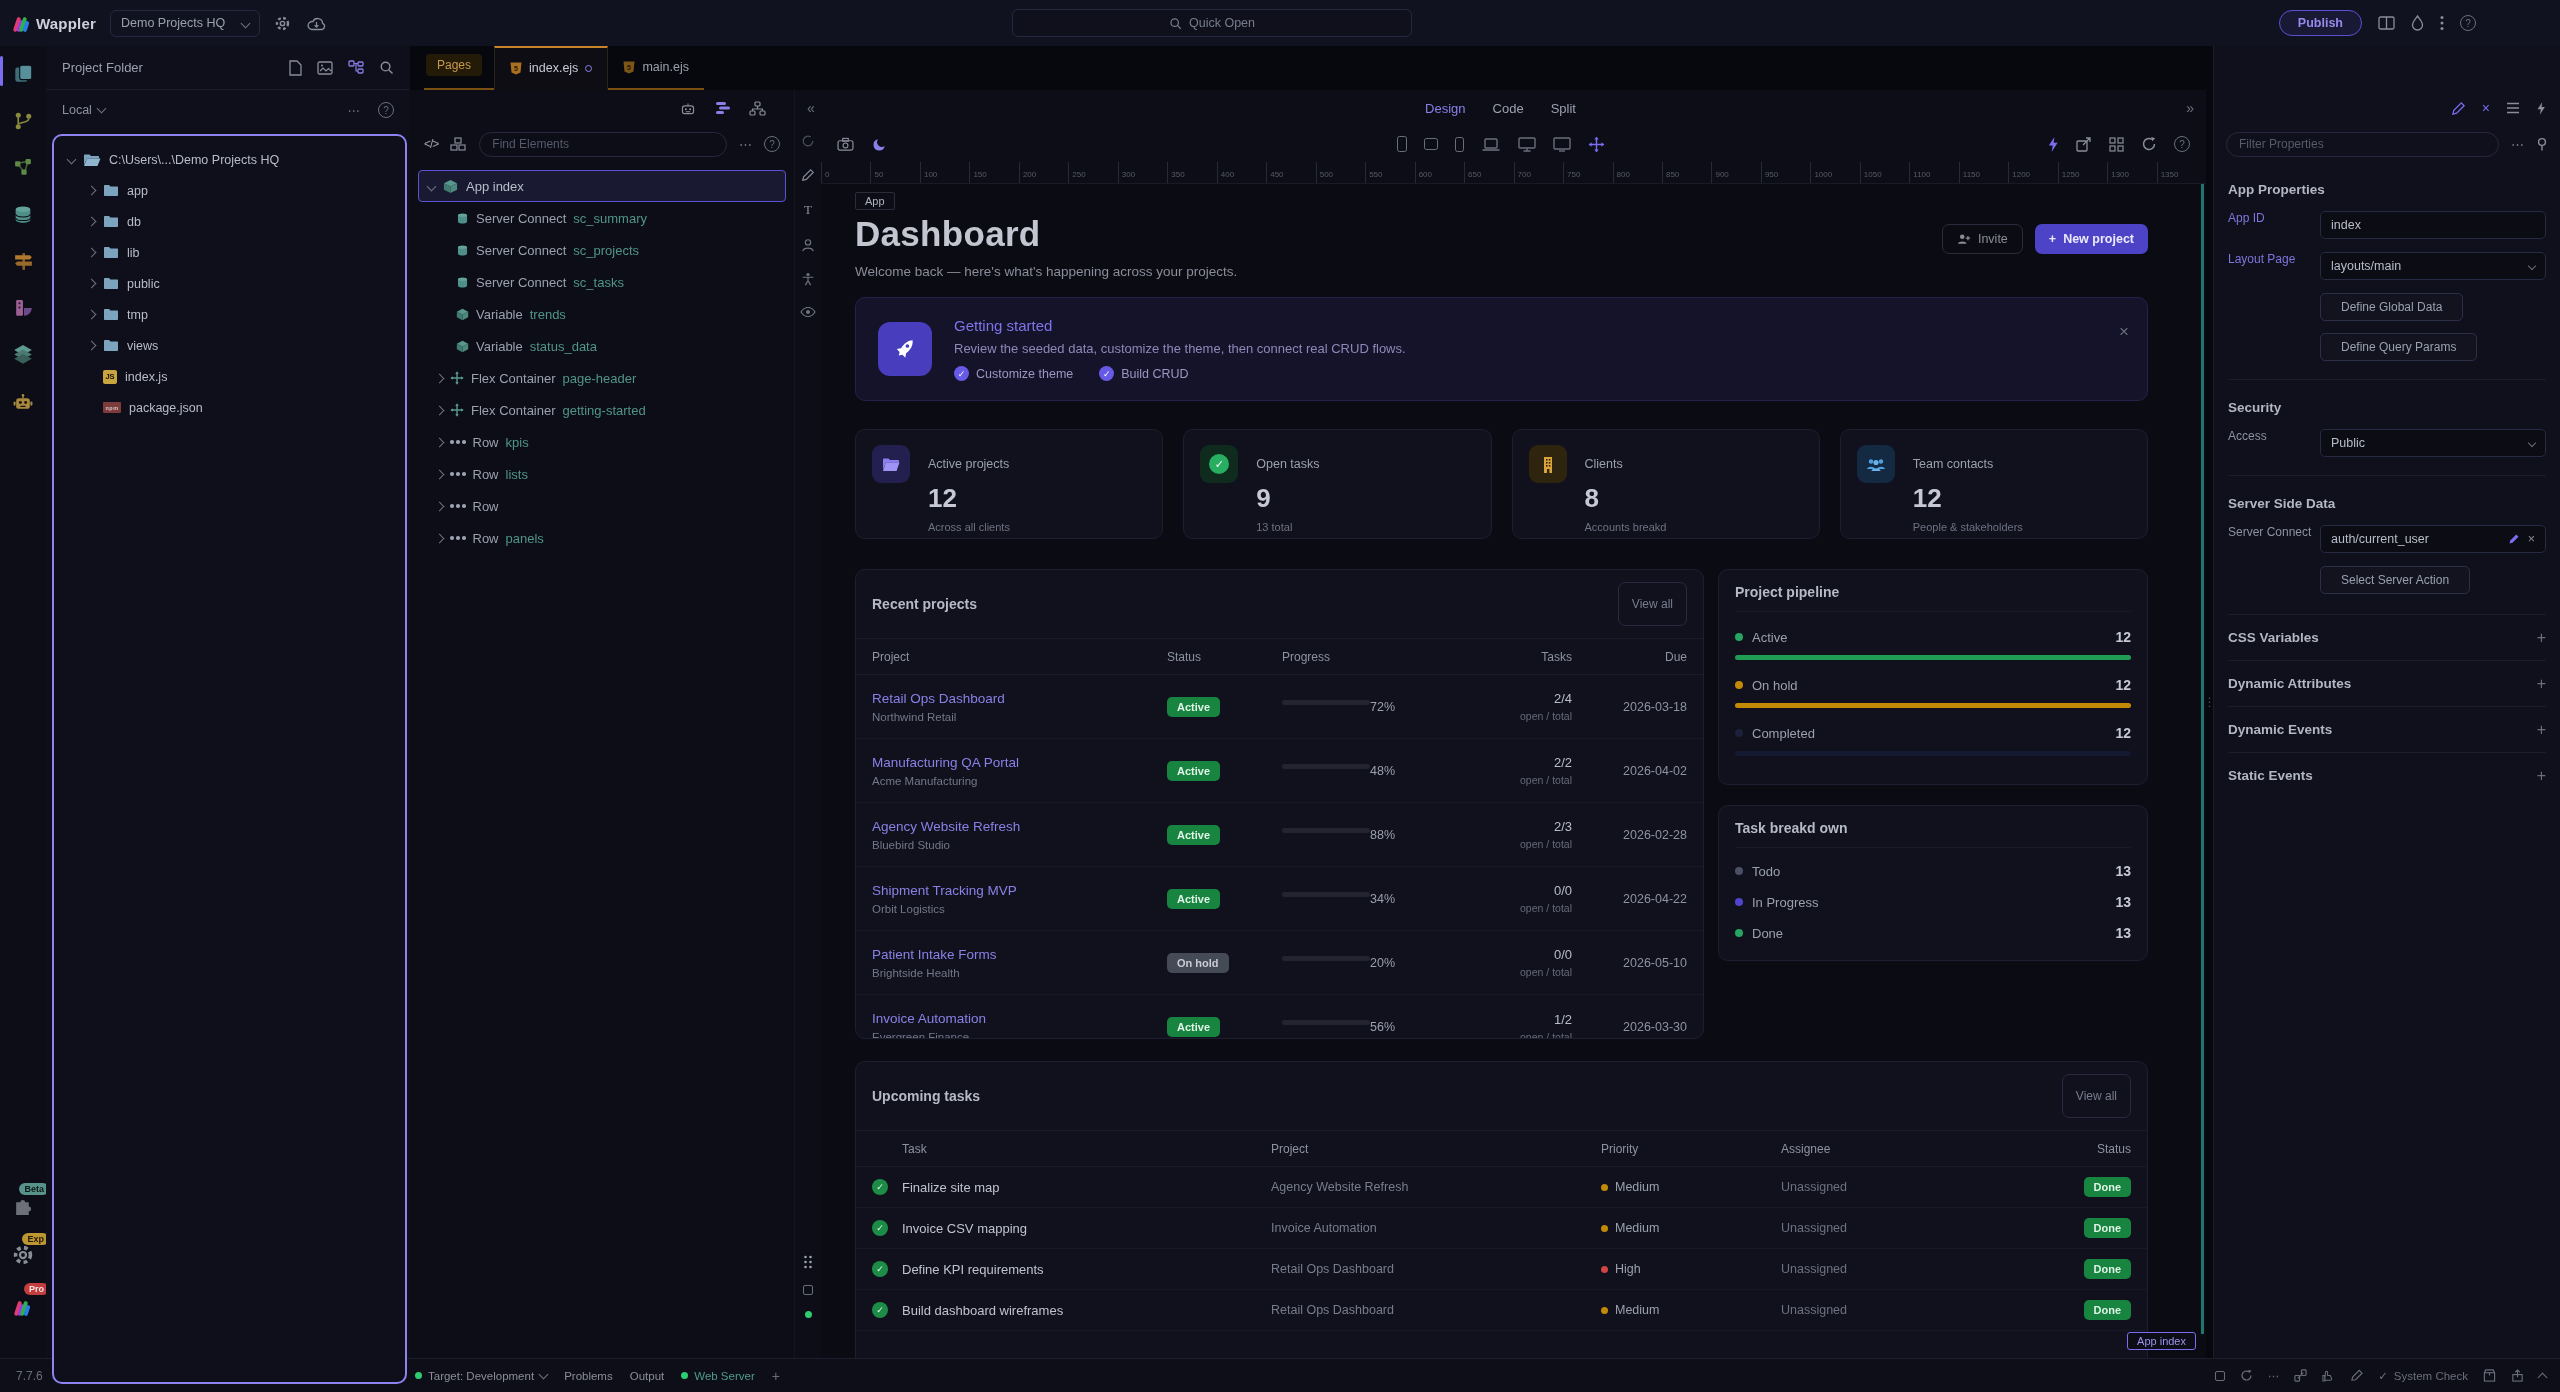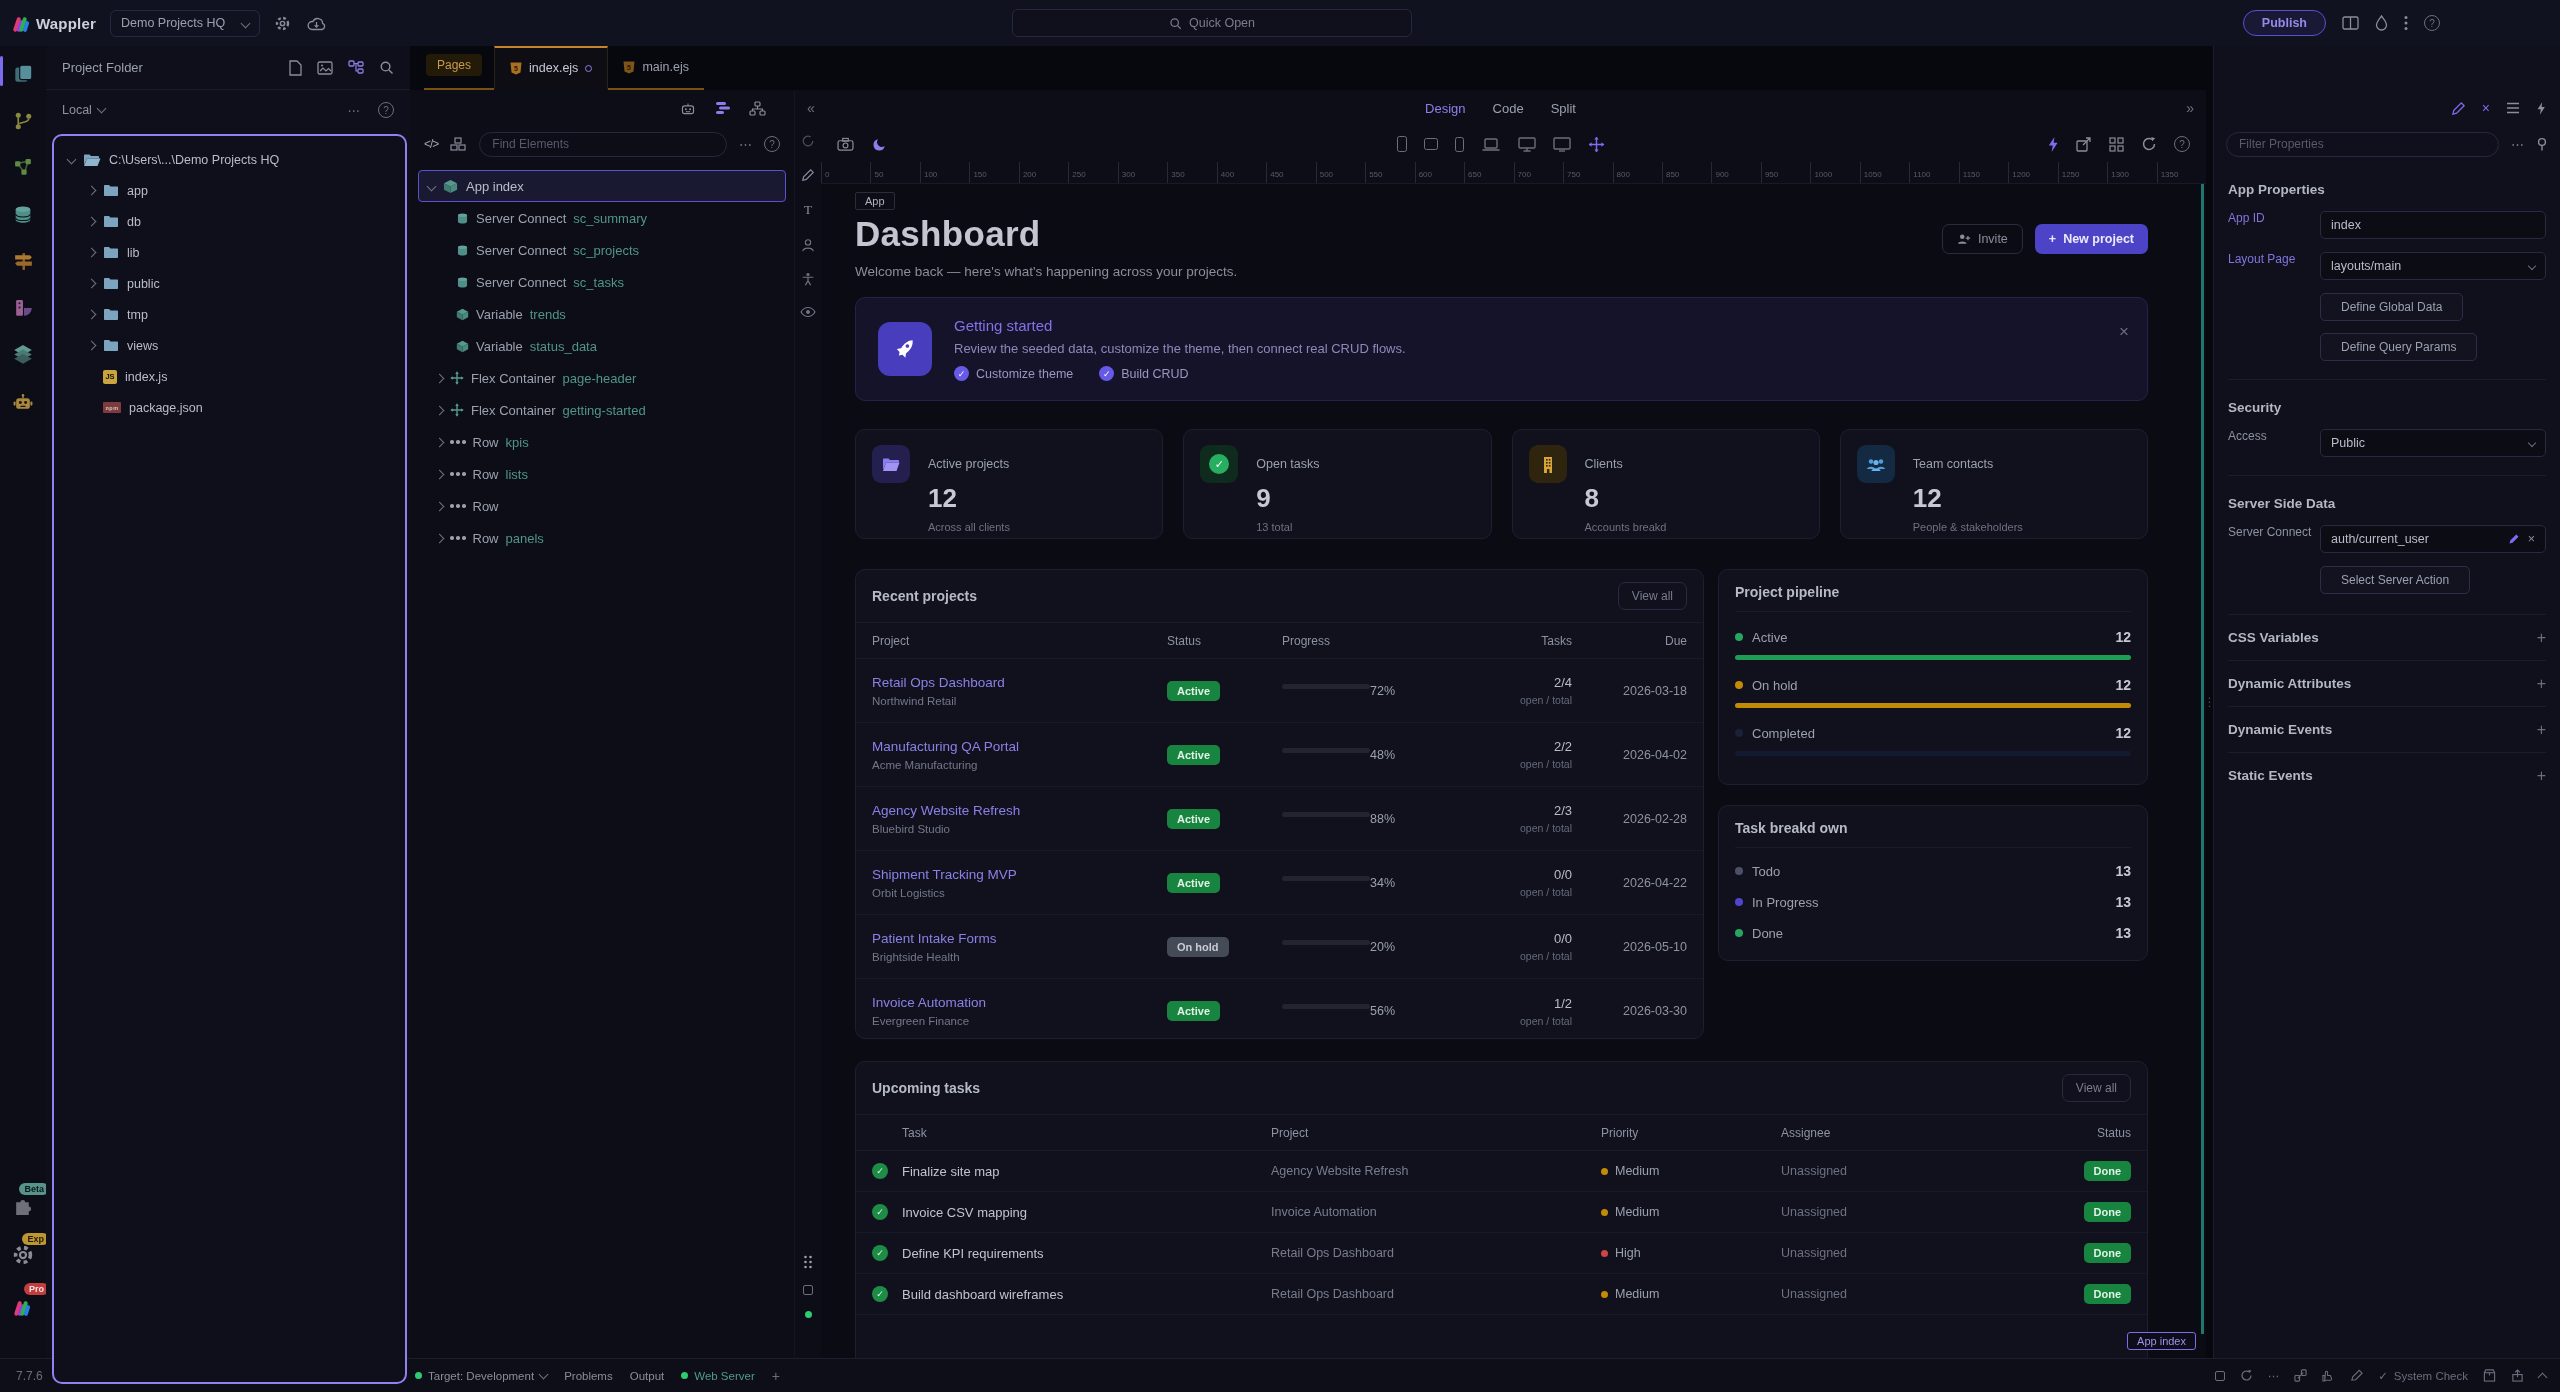--- a/index.html
+++ b/index.html
@@ -11,21 +11,21 @@
 .topbar{height:46px;flex:none;background:#111220;display:flex;align-items:center;position:relative;z-index:6}
 .brand{display:flex;align-items:center;gap:8px;padding:0 14px 0 16px}
 .wlogo{display:flex;align-items:flex-end;height:18px}
 .wlogo i{display:block;width:4px;height:15px;border-radius:2px;transform:rotate(18deg);margin-left:-1px}
 .wlogo i:nth-child(1){background:#e23b6d}.wlogo i:nth-child(2){background:#9b3be2;height:12px}.wlogo i:nth-child(3){background:#2bb24c;height:15px}.wlogo i:nth-child(4){background:#2a7de1;height:11px}
 .brandname{font-size:15px;font-weight:700;color:#cfd1da;letter-spacing:.2px}
 .projsel{display:flex;align-items:center;justify-content:space-between;width:150px;height:27px;border:1px solid #262840;border-radius:6px;padding:0 10px;color:#9ba0ae;font-size:12.5px;margin-right:14px;background:#14152300}
 .ticon{color:#8a8d9a}
 .tbico{margin-right:16px;color:#8a8d9a}
 .quickopen{position:absolute;left:1012px;width:400px;height:28px;top:9px;border:1px solid #262840;border-radius:6px;display:flex;align-items:center;justify-content:center;gap:7px;color:#787c8c;font-size:12.5px;background:#0f101c}
-.topright{margin-left:auto;display:flex;align-items:center;gap:16px;padding-right:120px}
+.topright{margin-left:auto;display:flex;align-items:center;gap:16px;padding-right:84px}
 .publish{height:26px;padding:0 18px;border-radius:14px;border:1.5px solid #5b4fd4;background:rgba(91,79,212,.12);color:#958ae8;font-size:12.5px;font-weight:700;display:flex;align-items:center}
 
 .mid{flex:1;display:flex;min-height:0;position:relative;overflow:visible}
 
 .rail{width:46px;flex:none;background:#0c0d16;display:flex;flex-direction:column;align-items:center;padding-top:12px;gap:21px;position:relative}
 .railitem{position:relative;width:26px;height:26px;display:flex;align-items:flex-end;justify-content:center}
 .railitem.active::before{content:"";position:absolute;left:-10px;top:-2px;width:3px;height:30px;background:#7b6cf0;border-radius:2px}
 .railspacer{flex:1}
 .railbadge{position:absolute;top:-7px;right:-13px;font-size:9px;font-weight:700;padding:1px 5px;border-radius:7px}
 .b-beta{background:#57938a;color:#0d1a17}.b-exp{background:#bd9634;color:#241a04}.b-pro{background:#c23d3d;color:#f4e3e3}
@@ -115,21 +115,21 @@
 .kt1{background:#231f4e}.kt2{background:#0f2b1d}.kt3{background:#2f250e}.kt4{background:#132a42}
 .klabel{font-size:12.5px;color:#9aa0ae}
 .kval{margin-left:56px;margin-top:2px;font-size:26px;font-weight:700;color:#c6c9d4;line-height:1}
 .knote{margin-left:56px;margin-top:10px;font-size:11px;color:#6d7182}
 .greenck{width:20px;height:20px;border-radius:50%;background:#27ae60;color:#fff;font-size:11px;display:flex;align-items:center;justify-content:center}
 .listsrow{display:flex;gap:14px;margin-top:30px;align-items:flex-start}
 .card{background:#10111c;border:1px solid #1d1f31;border-radius:10px}
 .recent{flex:1;height:470px;overflow:hidden}
 .chead{display:flex;align-items:center;padding:12px 16px;border-bottom:1px solid #191b28}
 .ctitle{font-size:14px;font-weight:700;color:#b6bac6}
-.viewall{margin-left:auto;border:1px solid #272a40;color:#787d8e;font-size:12px;padding:6px 13px;border-radius:7px}
+.viewall{margin-left:auto;border:1px solid #272a40;color:#787d8e;font-size:12px;padding:14px 13px;border-radius:7px}
 .rgrid{display:grid;grid-template-columns:295px 115px 200px 90px 1fr;align-items:center;padding:0 16px}
 .thead{height:36px;color:#8d92a2;font-size:12px;border-bottom:1px solid #191b28}
 .tr{text-align:right}
 .rrow{height:64px;border-bottom:1px solid #171927}
 .rname{color:#8a81e6;font-size:13.5px}
 .rclient{color:#73778a;font-size:11.5px;margin-top:5px}
 .pill{display:inline-block;font-size:11px;font-weight:700;padding:4px 10px;border-radius:5px}
 .pill-active{background:#17843f;color:#dff3e6}
 .pill-hold{background:#454a57;color:#c9ccd4}
 .pcell{display:flex;}

